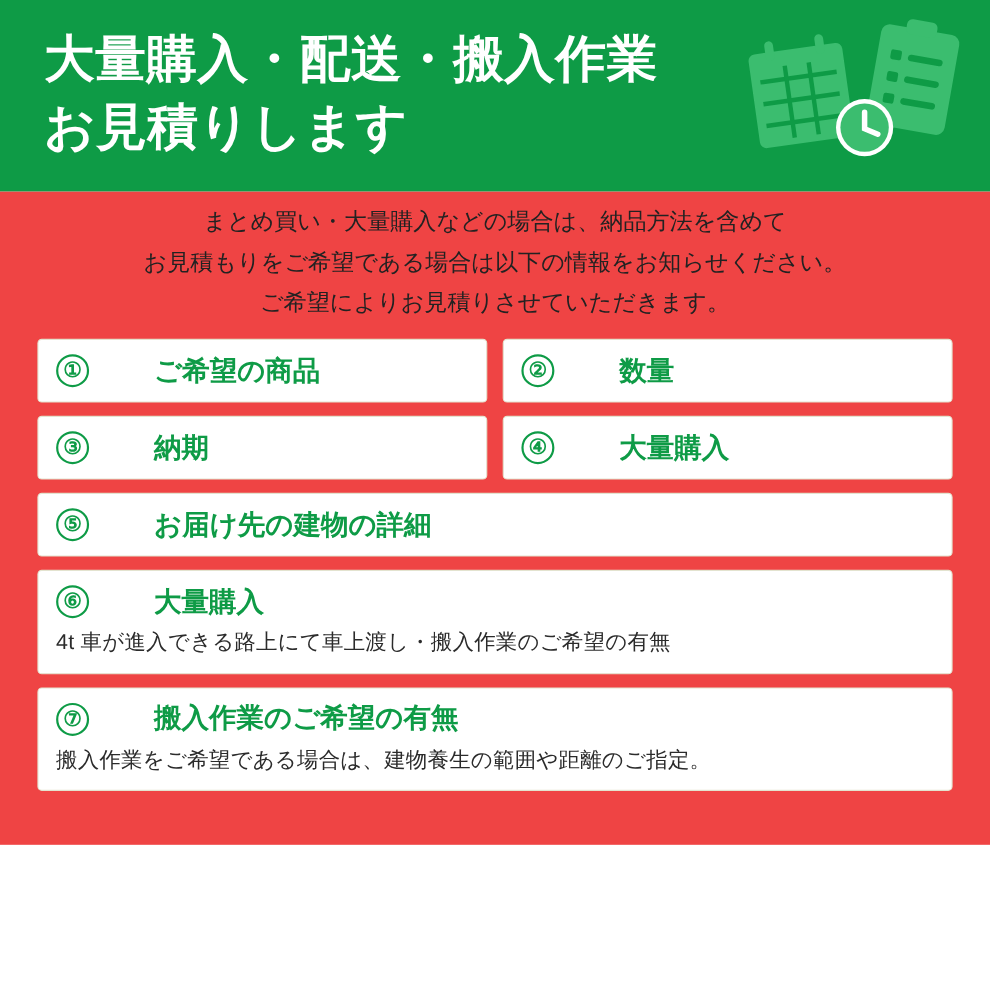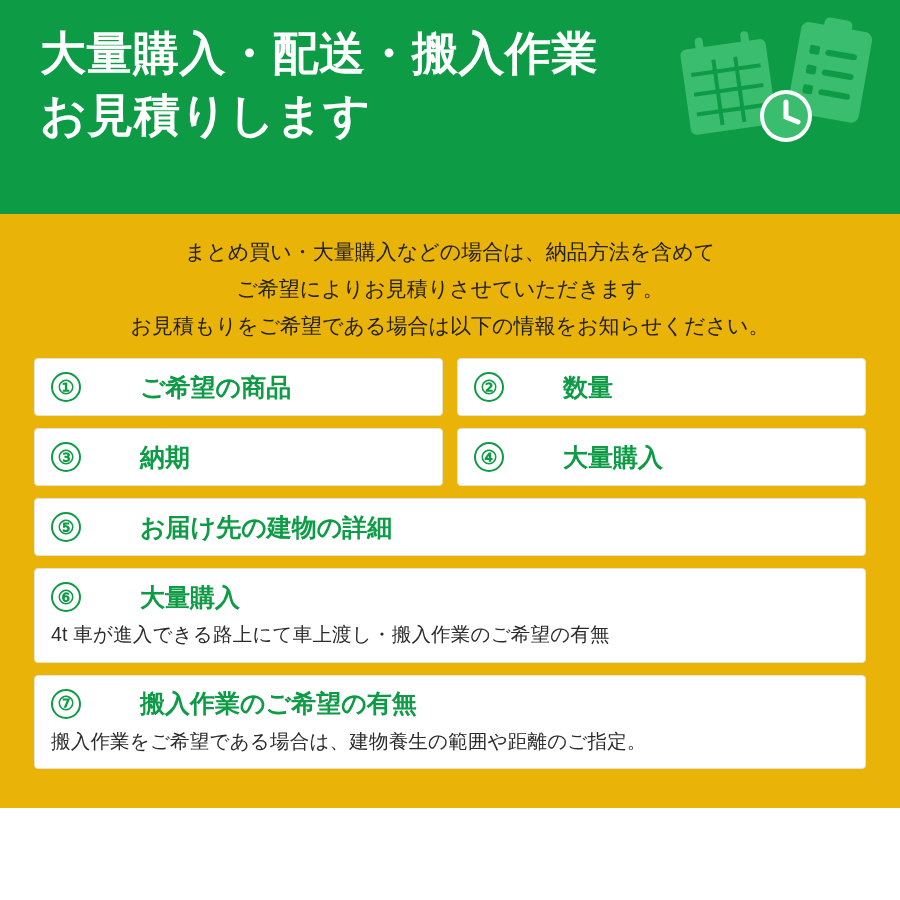--- a/index.html
+++ b/index.html
@@ -18,21 +18,21 @@
     height: 900px;
     position: relative;
     background: #ffffff;
     box-sizing: border-box;
   }
 
   
   .header {
     position: relative;
     background: #0e9b46;
-    height: 214px;
+    height: 174px;
     box-sizing: border-box;
     padding: 22px 40px 12px 40px;
     overflow: hidden;
   }
   .header-title {
     color: #ffffff;
     font-size: 46px;
     font-weight: bold;
     line-height: 1.35;
     letter-spacing: 0.5px;
@@ -45,24 +45,24 @@
     right: 22px;
     top: 12px;
     width: 220px;
     height: 150px;
     z-index: 1;
     opacity: 1;
   }
 
   
   .body {
-    background: #eab308;
+    background: #ef4444;
     height: 594px;
     box-sizing: border-box;
-    padding: 14px 34px 10px 34px;
+    padding: 4px 34px 10px 34px;
   }
   .lead {
     text-align: center;
     color: #222222;
     font-size: 21px;
     line-height: 1.75;
     margin: 6px 0 14px 0;
   }
   .lead div {
     white-space: nowrap;
@@ -164,22 +164,22 @@
         <circle cx="128" cy="104" r="22" fill="#3bbd6f"></circle>
         <path d="M128 90 L128 105 L140 110" stroke="#ffffff" stroke-width="5" fill="none" stroke-linecap="round"></path>
       </g>
     </svg>
   </div>
 
   <div class="body">
 
     <div class="lead">
       <div>まとめ買い・大量購入などの場合は、納品方法を含めて</div>
+      <div>お見積もりをご希望である場合は以下の情報をお知らせください。</div>
       <div>ご希望によりお見積りさせていただきます。</div>
-      <div>お見積もりをご希望である場合は以下の情報をお知らせください。</div>
     </div>
 
     <div class="row">
       <div class="card">
         <div class="card-head">
           <span class="num">①</span>
           <span class="card-title">ご希望の商品</span>
         </div>
       </div>
       <div class="card">

